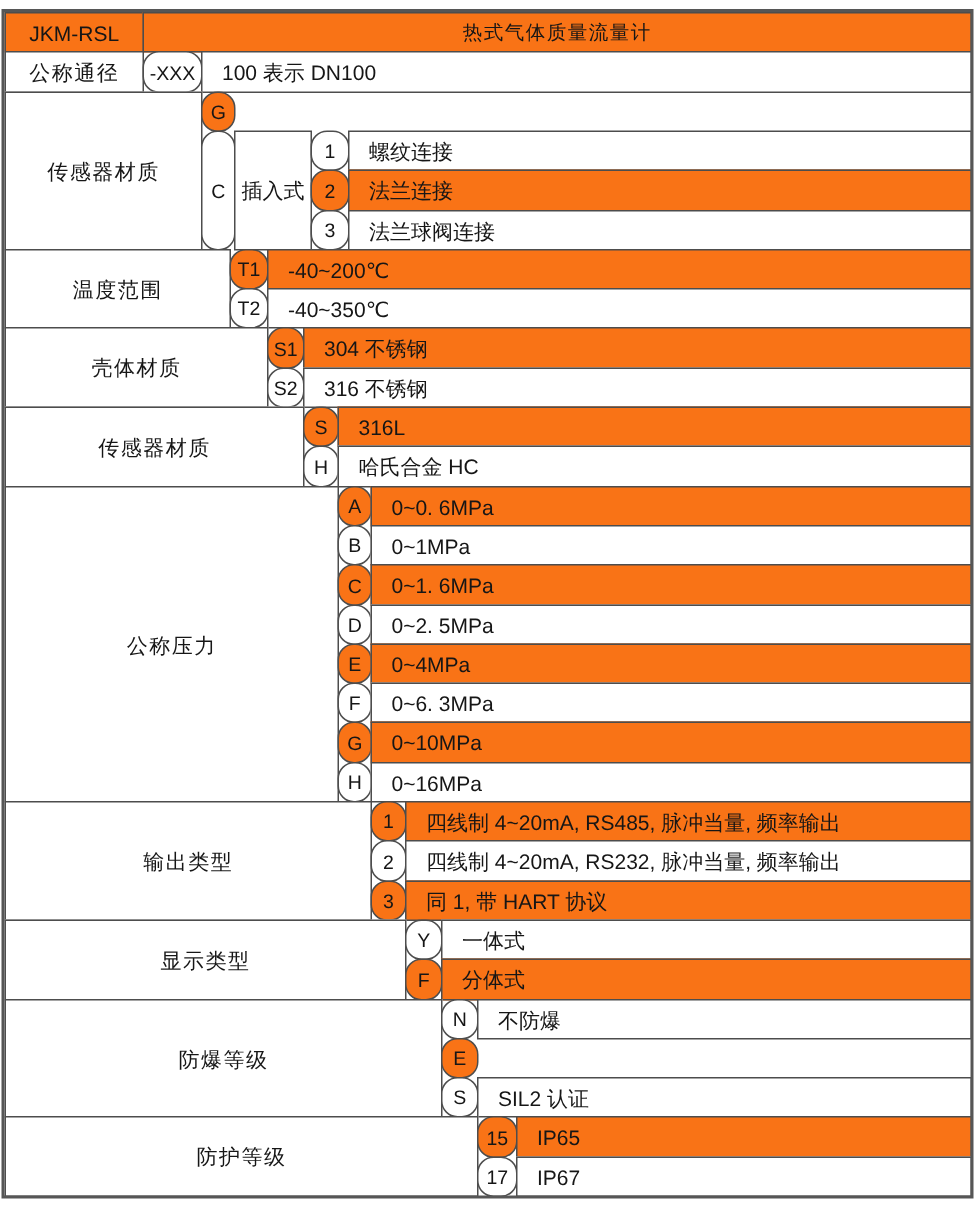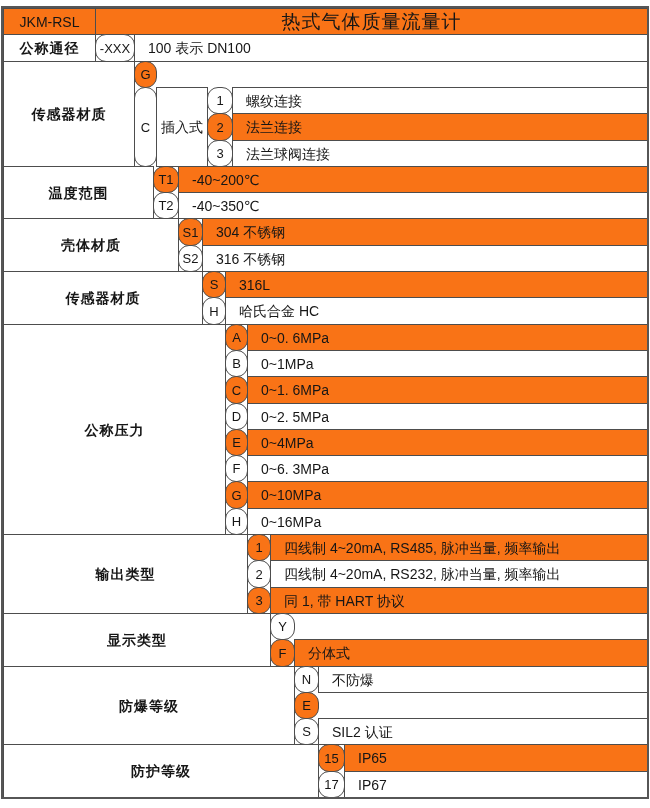--- a/index.html
+++ b/index.html
@@ -11,22 +11,22 @@
   .c{
     position:absolute;box-sizing:border-box;
     border:1px solid #4d4d4d;background:#ffffff;
     display:flex;align-items:center;
     font-size:14px;line-height:1;white-space:nowrap;overflow:hidden;
   }
   .b{background:#f97316;}
   .ct{justify-content:center;}
   .lt{padding-left:13px;}
   .code{font-size:13px;border-radius:11px;}
-  .title{font-size:19px;letter-spacing:1px;}
-  .cat{letter-spacing:1px;font-weight:bold;}
+  .title{font-size:13px;letter-spacing:1px;}
+  .cat{letter-spacing:1px;}
   .outer{
     position:absolute;left:1px;top:6px;width:648px;height:793px;
     border:2px solid #565656;pointer-events:none;box-sizing:border-box;
   }
 </style>
 </head>
 <body>
 
 <div class="stage">
 
@@ -87,20 +87,21 @@
   <div class="c ct cat" style="left:3px;top:534px;width:245px;height:80px">输出类型</div>
   <div class="c b ct code" style="left:247px;top:534px;width:24px;height:27px">1</div>
   <div class="c b lt" style="left:270px;top:534px;width:378px;height:27px">四线制 4~20mA, RS485, 脉冲当量, 频率输出</div>
   <div class="c ct code" style="left:247px;top:560px;width:24px;height:28px">2</div>
   <div class="c lt" style="left:270px;top:560px;width:378px;height:28px">四线制 4~20mA, RS232, 脉冲当量, 频率输出</div>
   <div class="c b ct code" style="left:247px;top:587px;width:24px;height:27px">3</div>
   <div class="c b lt" style="left:270px;top:587px;width:378px;height:27px">同 1, 带 HART 协议</div>
 
   <div class="c ct cat" style="left:3px;top:613px;width:268px;height:54px">显示类型</div>
   <div class="c ct code" style="left:270px;top:613px;width:25px;height:27px">Y</div>
+  <div class="c lt" style="left:294px;top:613px;width:354px;height:27px">一体式</div>
   <div class="c b ct code" style="left:270px;top:639px;width:25px;height:28px">F</div>
   <div class="c b lt" style="left:294px;top:639px;width:354px;height:28px">分体式</div>
 
   <div class="c ct cat" style="left:3px;top:666px;width:292px;height:79px">防爆等级</div>
   <div class="c ct code" style="left:294px;top:666px;width:25px;height:27px">N</div>
   <div class="c lt" style="left:318px;top:666px;width:330px;height:27px">不防爆</div>
   <div class="c b ct code" style="left:294px;top:692px;width:25px;height:27px">E</div>
   <div class="c ct code" style="left:294px;top:718px;width:25px;height:27px">S</div>
   <div class="c lt" style="left:318px;top:718px;width:330px;height:27px">SIL2 认证</div>
 

